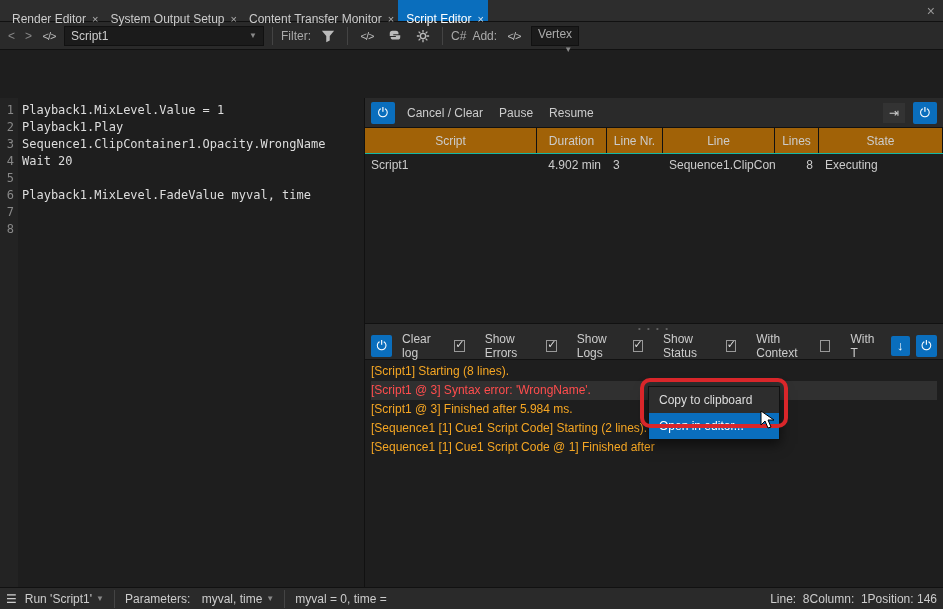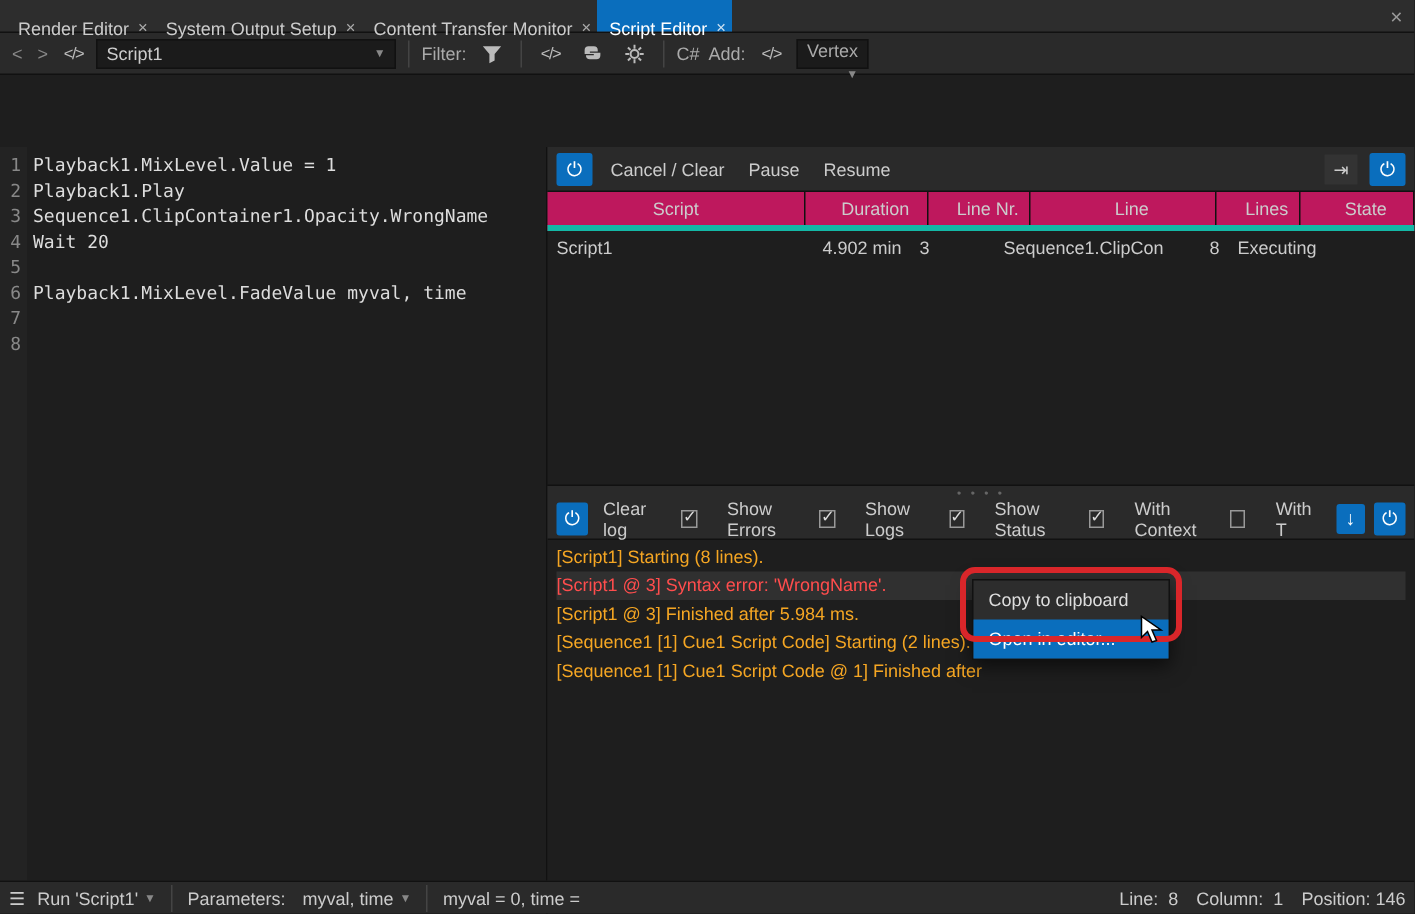--- a/index.html
+++ b/index.html
@@ -108,23 +108,22 @@
 .pin{
   width:22px;height:20px;background:#333;
   display:inline-flex;align-items:center;justify-content:center;
   color:#ccc;font-size:12px;
 }
 .grid{
   height:196px;
   border-bottom:1px solid #111;
 }
 .grid-header{
-  display:flex;height:26px;background:#be185d;
-  border-bottom:4px solid #14b8a6;
-  gap:12px;
+  display:flex;height:26px;background:#a16207;
+  border-bottom:1px solid #14b8a6;
 }
 .gh{display:flex;align-items:center;justify-content:center;
   border-right:1px solid #111;color:#ccc;font-size:12px;}
 .c-script{width:172px;} .c-dur{width:70px;} .c-line{width:56px;}
 .c-linetxt{width:112px;} .c-lines{width:44px;} .c-state{flex:1;}
 .grid-row{display:flex;height:22px;align-items:center;color:#ccc;}
 .gc{padding:0 6px;display:flex;align-items:center;height:100%;}
 .gc.r{justify-content:flex-end;}
 .splitter{height:8px;background:#2a2a2a;display:flex;align-items:center;justify-content:center;color:#666;font-size:8px;letter-spacing:2px;}
 .log-toolbar{
@@ -173,21 +172,21 @@
   position:absolute;left:760px;top:410px;z-index:7;pointer-events:none;
 }
 .statusbar{
   position:absolute;bottom:0;left:0;right:0;
   height:22px;background:#2a2a2a;border-top:1px solid #111;
   display:flex;align-items:center;gap:8px;padding:0 6px;
   color:#ccc;font-size:12px;
 }
 .statusbar .sbtn{display:flex;align-items:center;gap:4px;}
 .statusbar .caret2{font-size:8px;color:#888;}
-.statusbar .right-sb{margin-left:auto;display:flex;gap:12px;align-items:flex-end;}
+.statusbar .right-sb{margin-left:auto;display:flex;gap:0;align-items:flex-end;}
 </style>
 </head>
 <body>
 
 <div class="tabbar">
   <div class="tab">
     <span>Render Editor</span>
     <span class="close">×</span>
   </div>
   <div class="tab">

